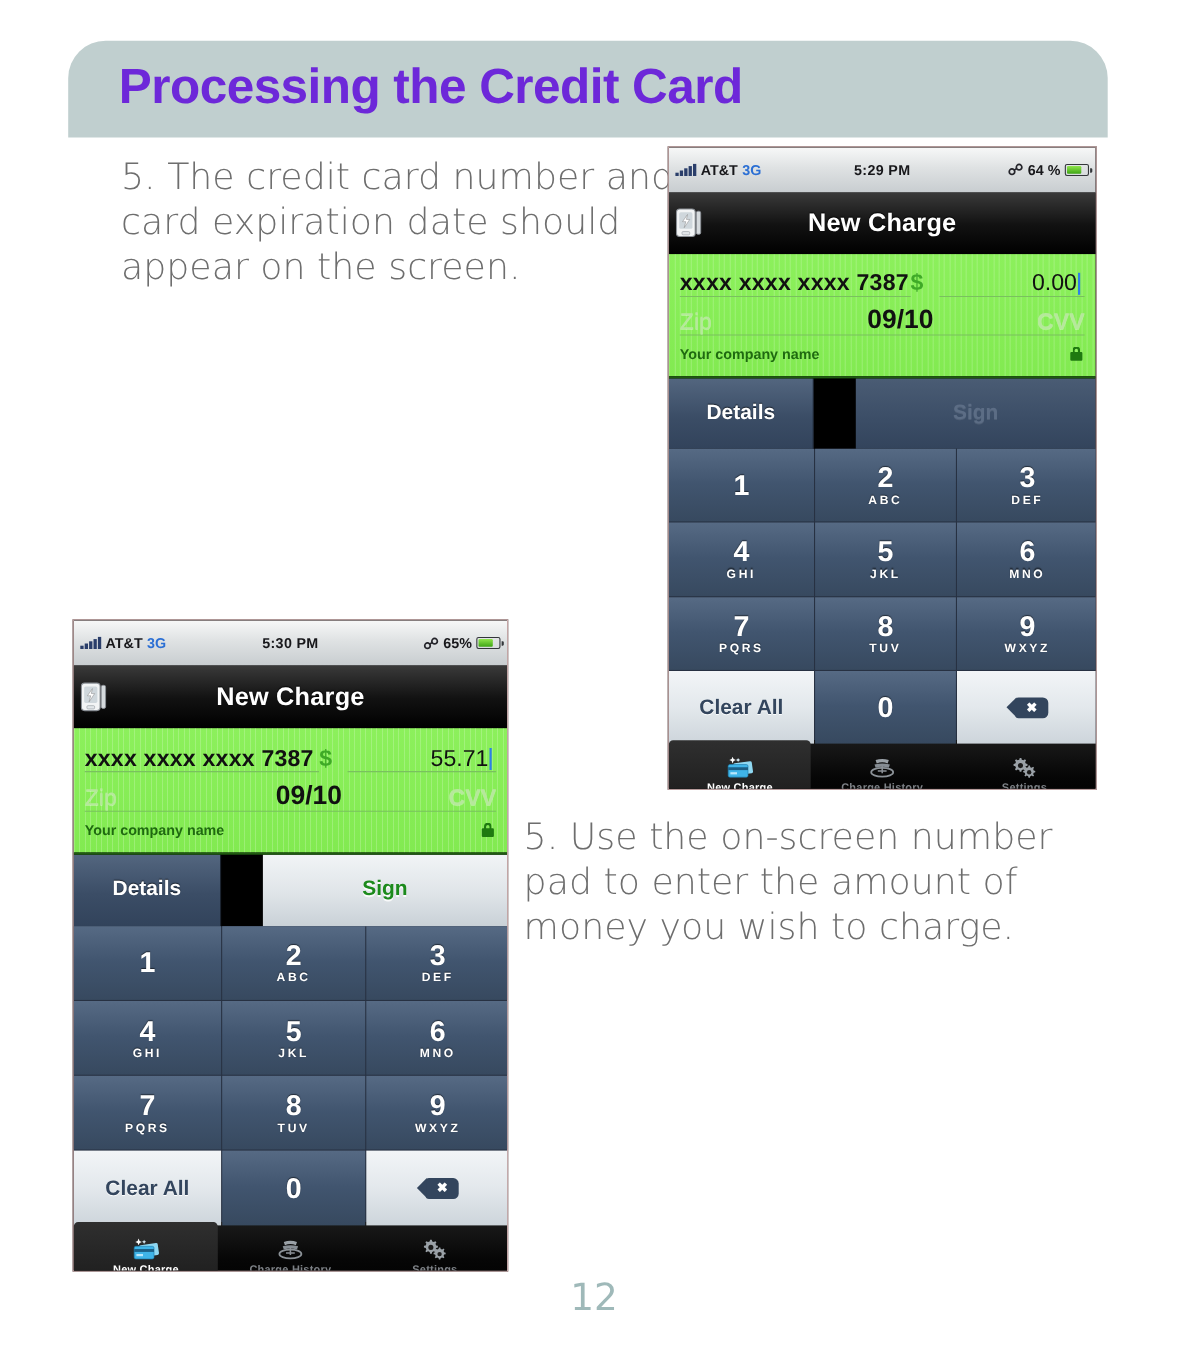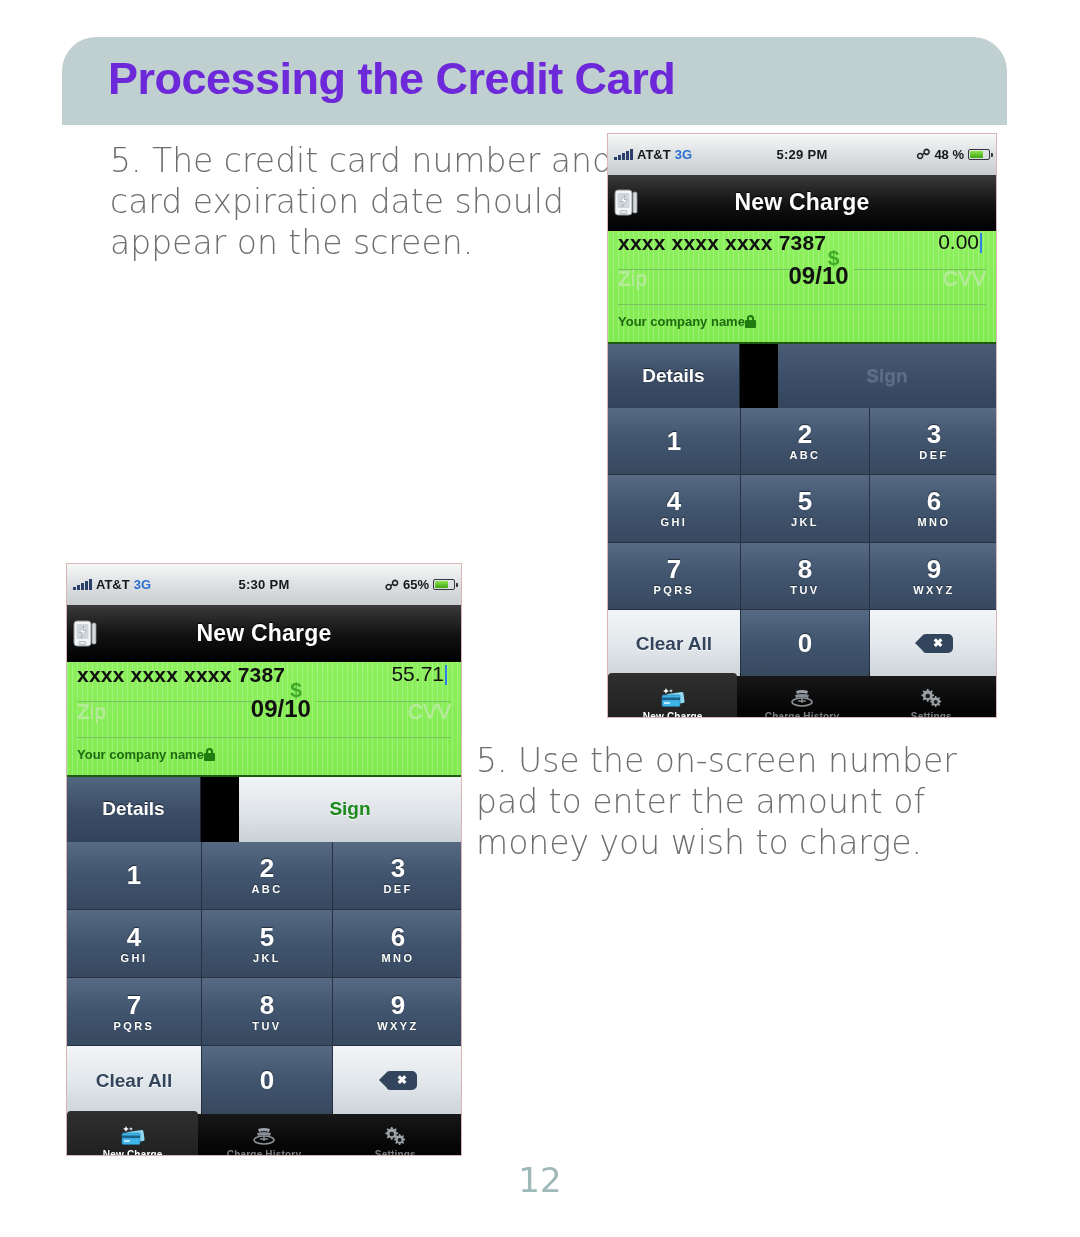--- a/index.html
+++ b/index.html
@@ -152,21 +152,21 @@
     border-bottom: 2px solid #1f5a10;
   }
   .row1, .row2 {
     display: flex;
     align-items: flex-end;
     height: 33%;
   }
   .fld {
     border-bottom: 1.5px solid rgba(120,190,95,0.95);
     box-sizing: border-box;
-    padding-bottom: 16px;
+    padding-bottom: 1px;
     line-height: 1;
   }
   .ccnum {
     flex: 0 0 57%;
     font-size: 21px;
     font-weight: bold;
     color: #111;
     letter-spacing: 0.2px;
     white-space: nowrap;
   }
@@ -205,25 +205,26 @@
     font-weight: bold;
     color: #111;
     text-align: center;
   }
   .cvv {
     flex: 1;
     font-size: 21px;
     color: #b6e89c;
     text-align: right;
     text-shadow: 0 1px 0 rgba(255,255,255,0.35);
+    font-weight: bold;
   }
   .row3 {
     display: flex;
     align-items: center;
-    justify-content: flex-start;
+    justify-content: space-between;
     height: 30%;
   }
   .company {
     font-size: 13px;
     font-weight: bold;
     color: #1f6a10;
   }
   .lock {
     width: 11px; height: 13px;
     position: relative;
@@ -391,21 +392,21 @@
           <i></i>
           <i></i>
           <i></i>
         </span>
       <span class="carrier">AT&amp;T</span>
       <span class="net3g">3G</span>
     </div>
     <div class="sb-center">5:29 PM</div>
     <div class="sb-right">
       <span class="bt">☍</span>
-      <span>48 %</span>
+      <span>64 %</span>
       <span class="batt">
           <span></span>
         </span>
     </div>
   </div>
 
   <div class="navbar">
     <svg class="app-icon" viewBox="0 0 26 30">
       <rect x="1" y="2" width="17" height="25" rx="3" fill="#f2f4f5" stroke="#8b9096" stroke-width="1"></rect>
       <rect x="3.5" y="5" width="12" height="15" rx="1.5" fill="#cfd7dc"></rect>

